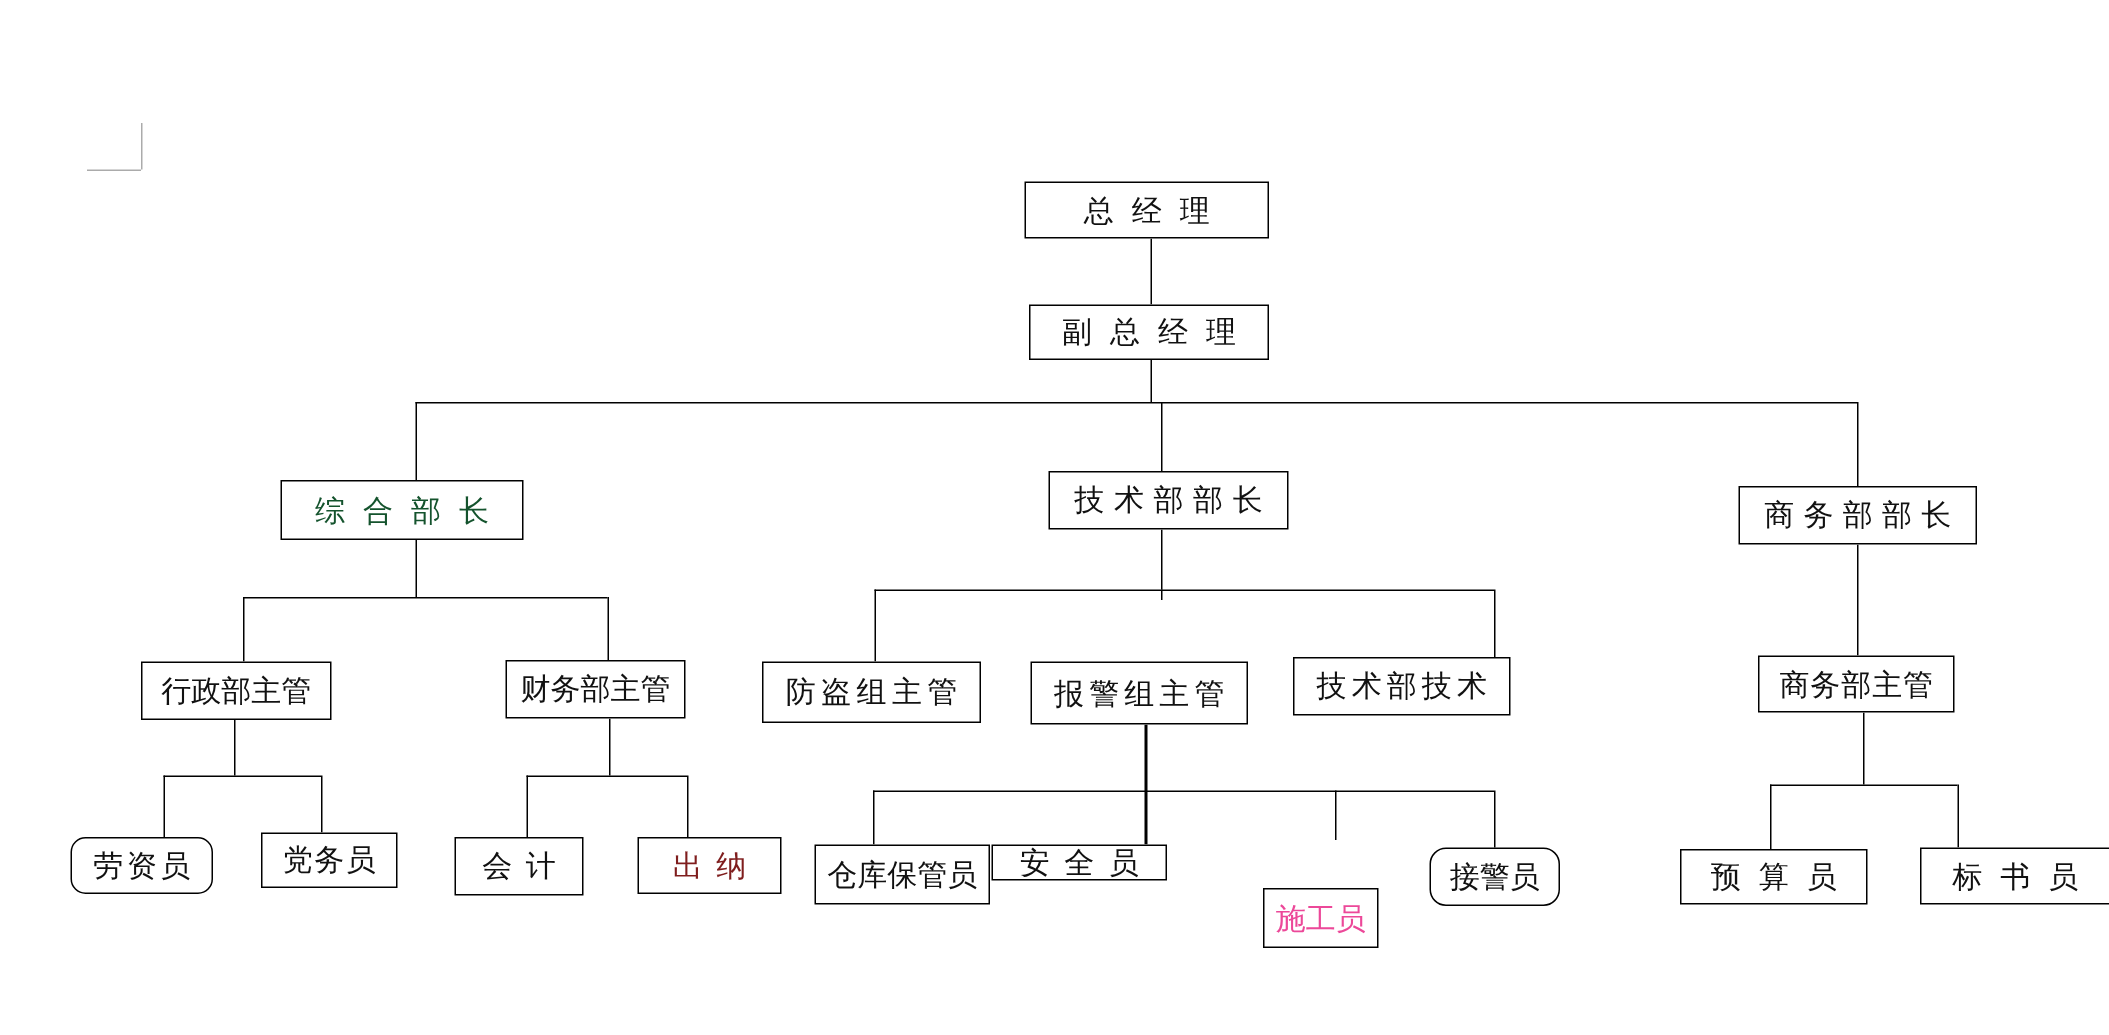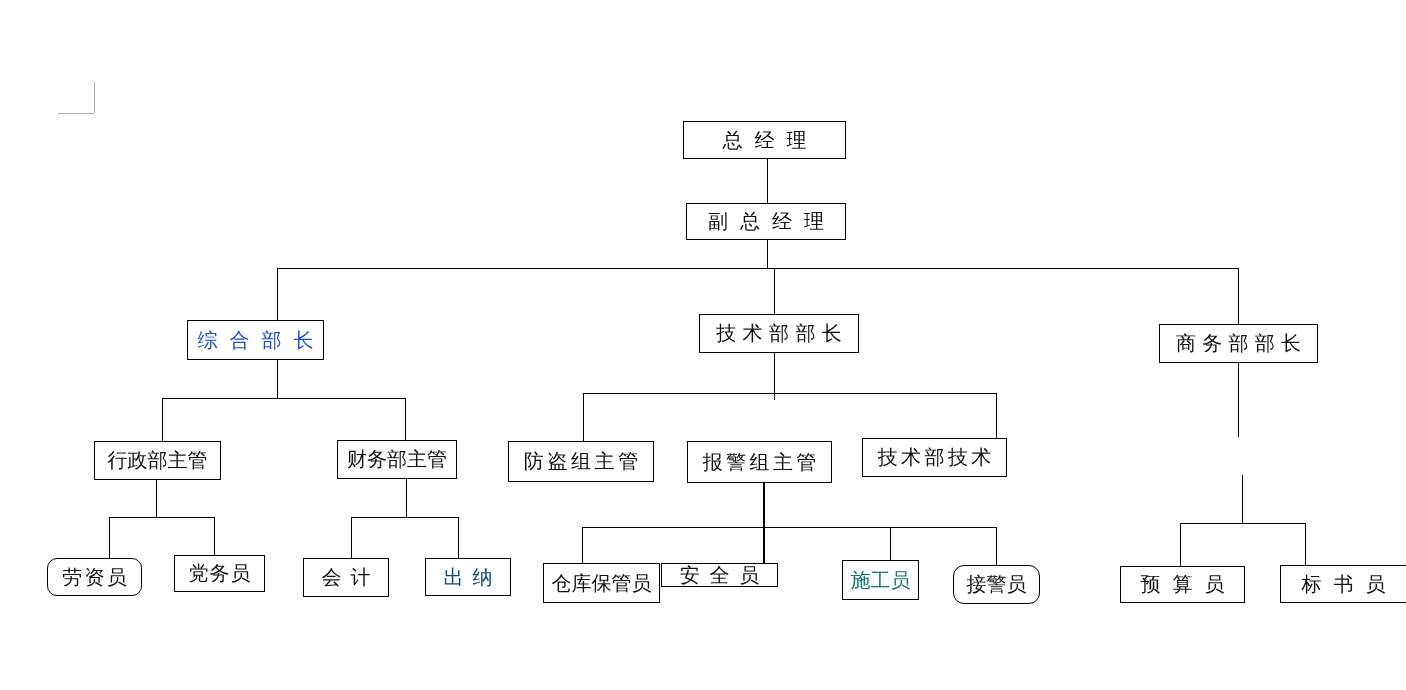--- a/index.html
+++ b/index.html
@@ -39,35 +39,36 @@
     background: #ababab;
     z-index: 0;
   }
 </style>
 </head>
 <body>
 
 <div id="canvas">
     <div class="org-box" style="left: 653px; top: 121px; width: 163px; height: 38px; border-color: rgb(0, 0, 0); color: rgb(17, 17, 17); letter-spacing: 12px; text-indent: 12px;">总经理</div>
     <div class="org-box" style="left: 656px; top: 203px; width: 160px; height: 37px; border-color: rgb(0, 0, 0); color: rgb(17, 17, 17); letter-spacing: 12px; text-indent: 12px;">副总经理</div>
-    <div class="org-box" style="left: 157px; top: 320px; width: 137px; height: 40px; border-color: rgb(0, 0, 0); color: #1d4ed8; letter-spacing: 12px; text-indent: 12px;">综合部长</div>
+    <div class="org-box" style="left: 157px; top: 320px; width: 162px; height: 40px; border-color: rgb(0, 0, 0); color: #14532d; letter-spacing: 12px; text-indent: 12px;">综合部长</div>
     <div class="org-box" style="left: 669px; top: 314px; width: 160px; height: 39px; border-color: rgb(0, 0, 0); color: rgb(17, 17, 17); letter-spacing: 6.4px; text-indent: 6.4px;">技术部部长</div>
     <div class="org-box" style="left: 1129px; top: 324px; width: 159px; height: 39px; border-color: rgb(0, 0, 0); color: rgb(17, 17, 17); letter-spacing: 6.2px; text-indent: 6.2px;">商务部部长</div>
     <div class="org-box" style="left: 64px; top: 441px; width: 127px; height: 39px; border-color: rgb(0, 0, 0); color: rgb(17, 17, 17); letter-spacing: 0px; text-indent: 0px;">行政部主管</div>
     <div class="org-box" style="left: 307px; top: 440px; width: 120px; height: 39px; border-color: rgb(0, 0, 0); color: rgb(17, 17, 17); letter-spacing: 0px; text-indent: 0px;">财务部主管</div>
     <div class="org-box" style="left: 478px; top: 441px; width: 146px; height: 41px; border-color: rgb(0, 0, 0); color: rgb(17, 17, 17); letter-spacing: 3.6px; text-indent: 3.6px;">防盗组主管</div>
     <div class="org-box" style="left: 657px; top: 441px; width: 145px; height: 42px; border-color: rgb(0, 0, 0); color: rgb(17, 17, 17); letter-spacing: 3.4px; text-indent: 3.4px;">报警组主管</div>
     <div class="org-box" style="left: 832px; top: 438px; width: 145px; height: 39px; border-color: rgb(0, 0, 0); color: rgb(17, 17, 17); letter-spacing: 3.4px; text-indent: 3.4px;">技术部技术</div>
+    <div class="org-box" style="left: 1142px; top: 437px; width: 131px; height: 38px; border-color: rgb(0, 0, 0); color: rgb(17, 17, 17); letter-spacing: 0.6px; text-indent: 0.6px;">商务部主管</div>
     <div class="org-box" style="left: 17px; top: 558px; width: 95px; height: 38px; border-color: rgb(0, 0, 0); color: rgb(17, 17, 17); letter-spacing: 2.33333px; text-indent: 2.33333px; border-radius: 10px;">劳资员</div>
     <div class="org-box" style="left: 144px; top: 555px; width: 91px; height: 37px; border-color: rgb(0, 0, 0); color: rgb(17, 17, 17); letter-spacing: 1px; text-indent: 1px;">党务员</div>
     <div class="org-box" style="left: 273px; top: 558px; width: 86px; height: 39px; border-color: rgb(0, 0, 0); color: rgb(17, 17, 17); letter-spacing: 9px; text-indent: 9px;">会计</div>
-    <div class="org-box" style="left: 395px; top: 558px; width: 86px; height: 38px; border-color: rgb(0, 0, 0); color: #0c4a6e; letter-spacing: 9px; text-indent: 9px;">出纳</div>
+    <div class="org-box" style="left: 395px; top: 558px; width: 96px; height: 38px; border-color: rgb(0, 0, 0); color: #7f1d1d; letter-spacing: 9px; text-indent: 9px;">出纳</div>
     <div class="org-box" style="left: 513px; top: 563px; width: 117px; height: 40px; border-color: rgb(0, 0, 0); color: rgb(17, 17, 17); letter-spacing: 0px; text-indent: 0px;">仓库保管员</div>
     <div class="org-box" style="left: 631px; top: 563px; width: 117px; height: 24px; border-color: rgb(0, 0, 0); color: rgb(17, 17, 17); letter-spacing: 9.66667px; text-indent: 9.66667px;">安全员</div>
-    <div class="org-box" style="left: 812px; top: 560px; width: 77px; height: 40px; border-color: rgb(0, 0, 0); color: #0f766e; letter-spacing: 0px; text-indent: 0px; font-family: Liberation Serif, serif;">施工员</div>
+    <div class="org-box" style="left: 812px; top: 592px; width: 77px; height: 40px; border-color: rgb(0, 0, 0); color: #ec4899; letter-spacing: 0px; text-indent: 0px; font-family: Liberation Serif, serif;">施工员</div>
     <div class="org-box" style="left: 923px; top: 565px; width: 87px; height: 39px; border-color: rgb(0, 0, 0); color: rgb(17, 17, 17); letter-spacing: 0px; text-indent: 0px; border-radius: 11px;">接警员</div>
     <div class="org-box" style="left: 1090px; top: 566px; width: 125px; height: 37px; border-color: rgb(0, 0, 0); color: rgb(17, 17, 17); letter-spacing: 12px; text-indent: 12px;">预算员</div>
     <div class="org-box" style="left: 1250px; top: 565px; width: 127px; height: 38px; border-color: rgb(0, 0, 0); color: rgb(17, 17, 17); letter-spacing: 12px; text-indent: 12px;">标书员</div>
     <div class="seg" style="left: 737px; top: 159px; width: 1px; height: 44px; background: rgb(0, 0, 0);"></div>
     <div class="seg" style="left: 737px; top: 240px; width: 1px; height: 28px; background: rgb(0, 0, 0);"></div>
     <div class="seg" style="left: 247px; top: 268px; width: 961px; height: 1px; background: rgb(0, 0, 0);"></div>
     <div class="seg" style="left: 247px; top: 268px; width: 1px; height: 52px; background: rgb(0, 0, 0);"></div>
     <div class="seg" style="left: 744px; top: 268px; width: 1px; height: 46px; background: rgb(0, 0, 0);"></div>
     <div class="seg" style="left: 1208px; top: 268px; width: 1px; height: 56px; background: rgb(0, 0, 0);"></div>
     <div class="seg" style="left: 247px; top: 360px; width: 1px; height: 38px; background: rgb(0, 0, 0);"></div>

